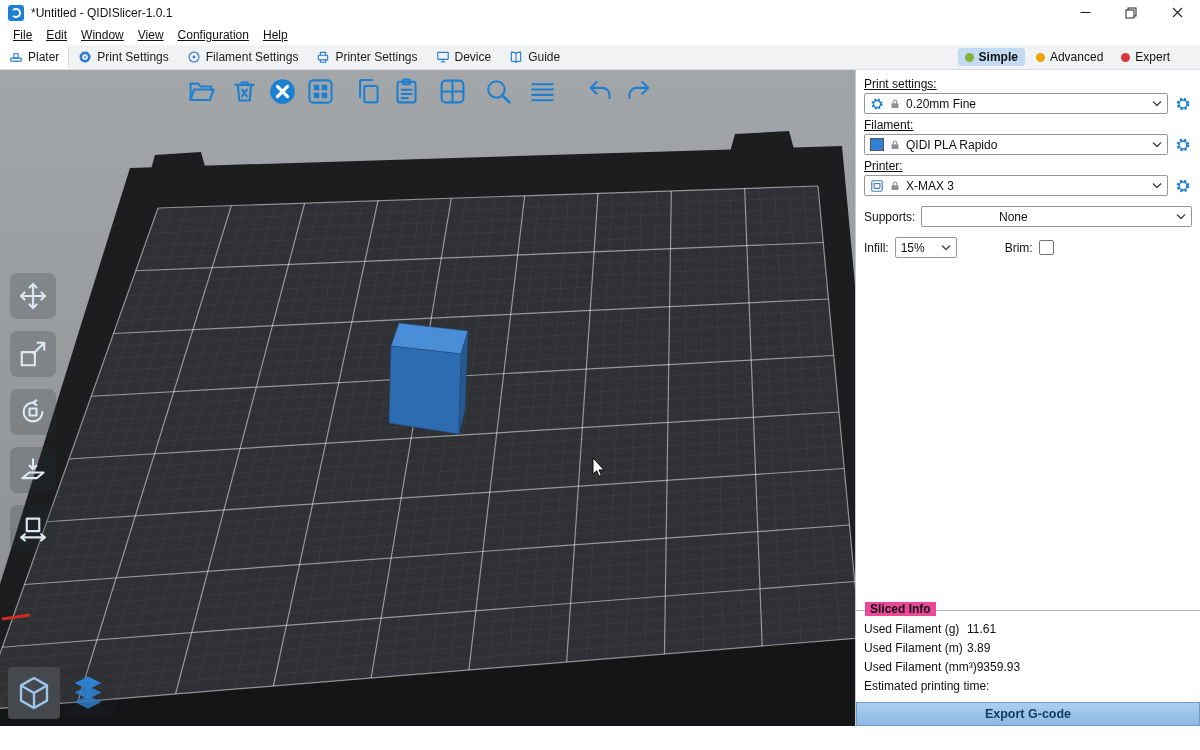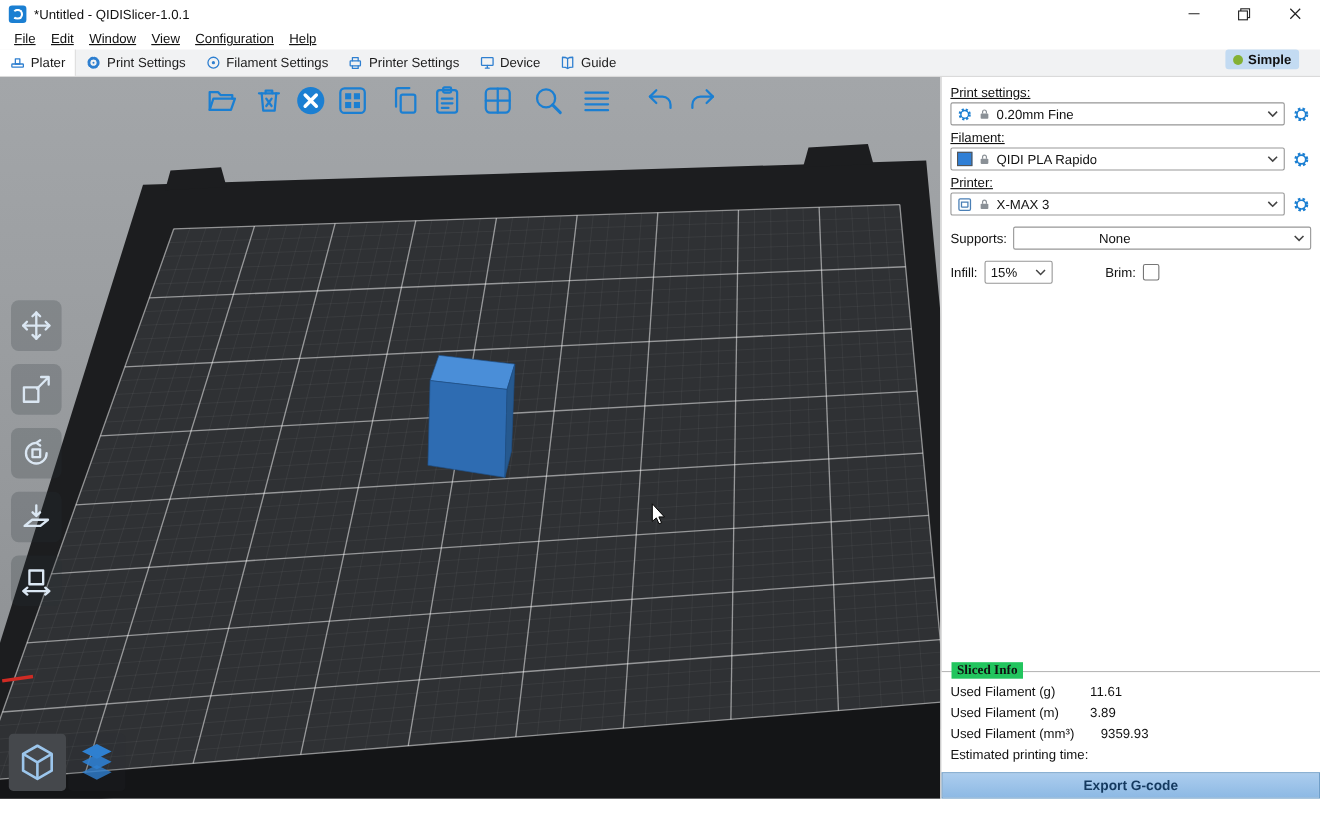--- a/index.html
+++ b/index.html
@@ -18,21 +18,21 @@
   
   .menubar{height:20px;background:#fff;display:flex;align-items:center;padding-left:6px;flex:none;}
   .menu-item{display:inline-block;font-size:12px;color:#111;padding:2px 7px;text-decoration:underline;}
   .menu-item::first-letter{text-decoration:underline;}
 
   
   .tabbar{height:24px;background:#f1f2f3;border-bottom:1px solid #dadada;display:flex;align-items:stretch;flex:none;}
   .tab{display:flex;align-items:center;gap:5px;padding:0 9px;font-size:12px;color:#1c1c1c;}
   .tab.selected{background:#ffffff;border-right:1px solid #ddd;}
   .tab-icon{width:14px;height:14px;flex:none;}
-  .modes{margin-left:auto;display:flex;align-items:center;gap:4px;padding-right:12px;flex-direction:column;}
+  .modes{margin-left:auto;display:flex;align-items:center;gap:4px;padding-right:23px;}
   .mode{display:flex;align-items:center;gap:5px;font-size:12px;padding:2px 7px;border-radius:3px;color:#111;}
   .mode.selected{background:#c3dbf2;font-weight:bold;}
   .dot{width:9px;height:9px;border-radius:50%;flex:none;}
   .dot-simple{background:#84b135;}
   .dot-advanced{background:#f0a202;}
   .dot-expert{background:#d9363e;}
 
   
   .main{flex:1;display:flex;min-height:0;}
   .viewport{position:relative;width:855px;flex:none;overflow:hidden;
@@ -68,22 +68,22 @@
   .combo .chev{margin-left:auto;flex:none;}
   .swatch{width:14px;height:13px;border:1px solid #555;box-sizing:border-box;flex:none;}
   .gear-btn{width:18px;height:18px;margin-left:6px;flex:none;display:flex;align-items:center;justify-content:center;}
   .inline-row{display:flex;align-items:center;margin-top:10px;gap:6px;}
   .combo.small{flex:none;width:62px;}
   .brim-gap{margin-left:42px;}
   .checkbox{width:13px;height:13px;border:1px solid #767676;background:#fff;border-radius:2px;flex:none;}
 
   .group{position:absolute;left:0;right:0;bottom:24px;background:#fff;border-top:1px solid #b8b8b8;
     padding:9px 8px 6px;}
-  .group-title{position:absolute;top:-9px;left:9px;background:#22c55e;padding:0 5px;font-weight:bold;font-size:12px;font-family:Liberation Serif, serif;}
-  .si-row{display:flex;line-height:19px;gap:24px;}
+  .group-title{position:absolute;top:-9px;left:9px;background:#ec4899;padding:0 5px;font-weight:bold;font-size:12px;}
+  .si-row{display:flex;line-height:19px;}
   .si-label{min-width:103px;white-space:nowrap;}
   .export-btn{position:absolute;left:0;right:0;bottom:0;height:24px;border:1px solid #6f9ec9;box-sizing:border-box;
     background:linear-gradient(180deg,#accdee,#8db9e4);display:flex;align-items:center;justify-content:center;
     font-size:12.5px;font-weight:bold;color:#14395f;}
 
   .ico-blue{stroke:#1b7fd2;fill:none;stroke-width:1.7;stroke-linecap:round;stroke-linejoin:round;}
   .ico-giz{stroke:#dbe7f3;fill:none;stroke-width:1.7;stroke-linecap:round;stroke-linejoin:round;}
   .ico-tab{stroke:#2e7fd0;fill:none;stroke-width:2;stroke-linecap:round;stroke-linejoin:round;}
 </style>
 </head>

